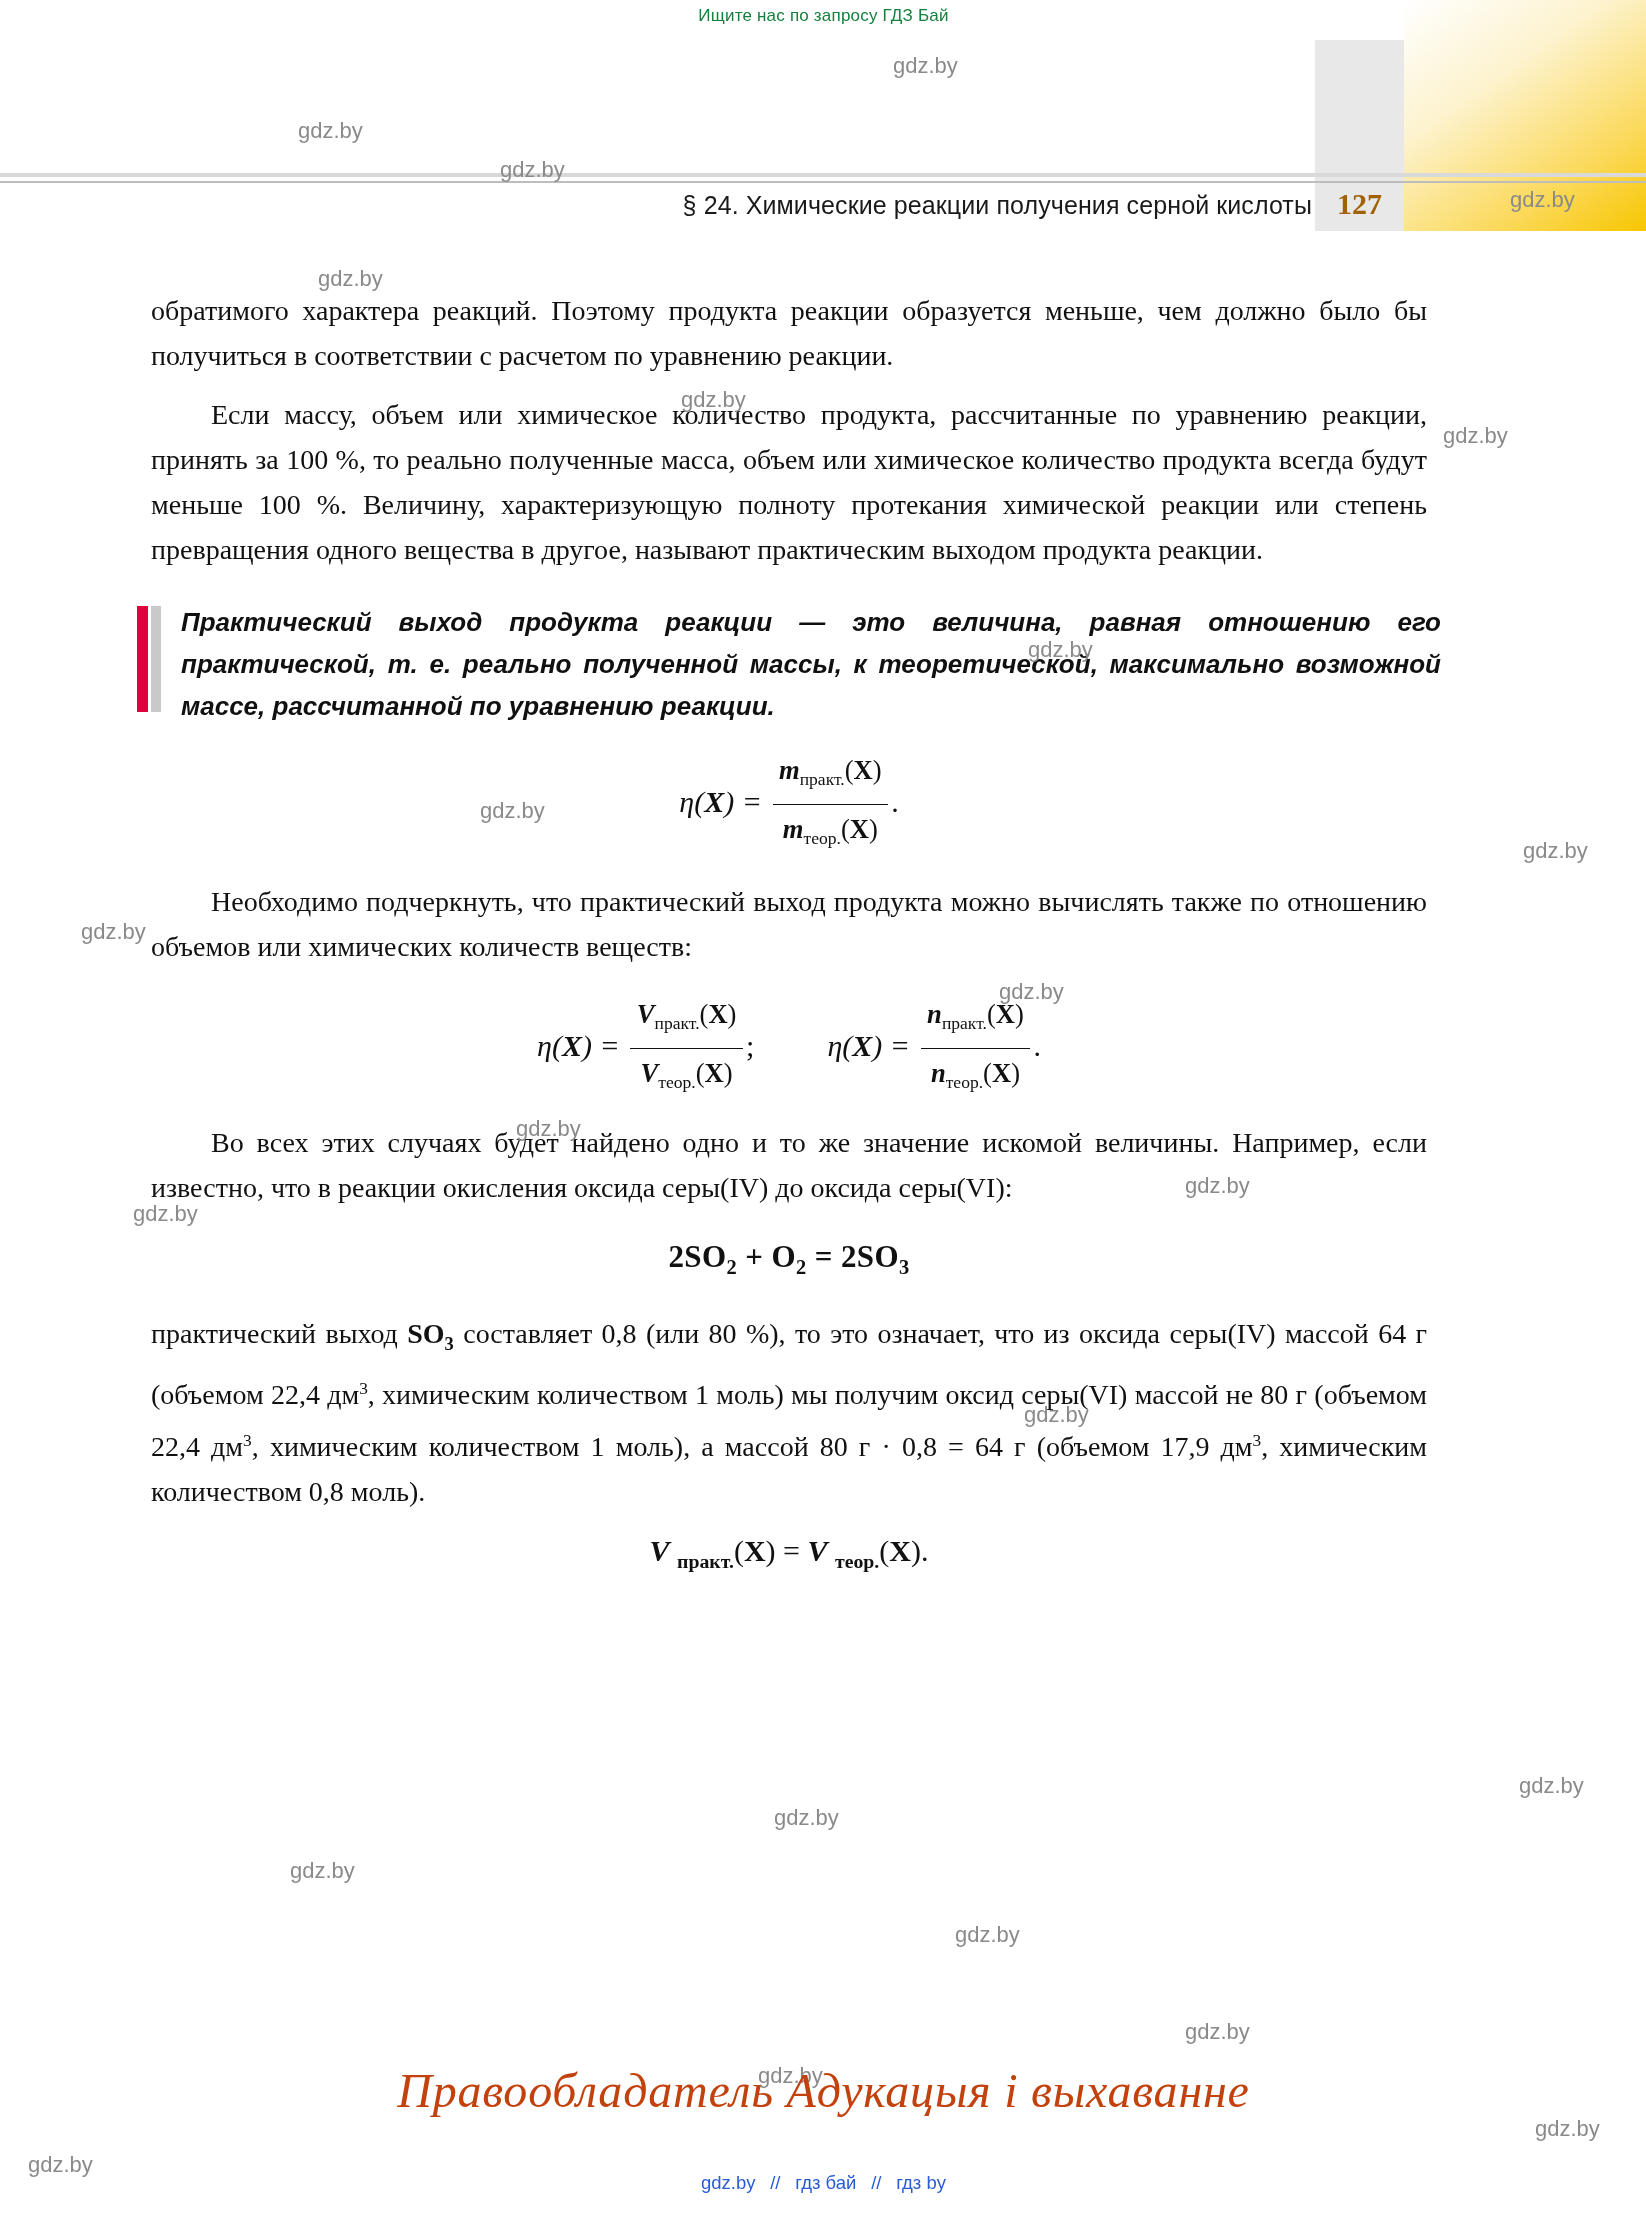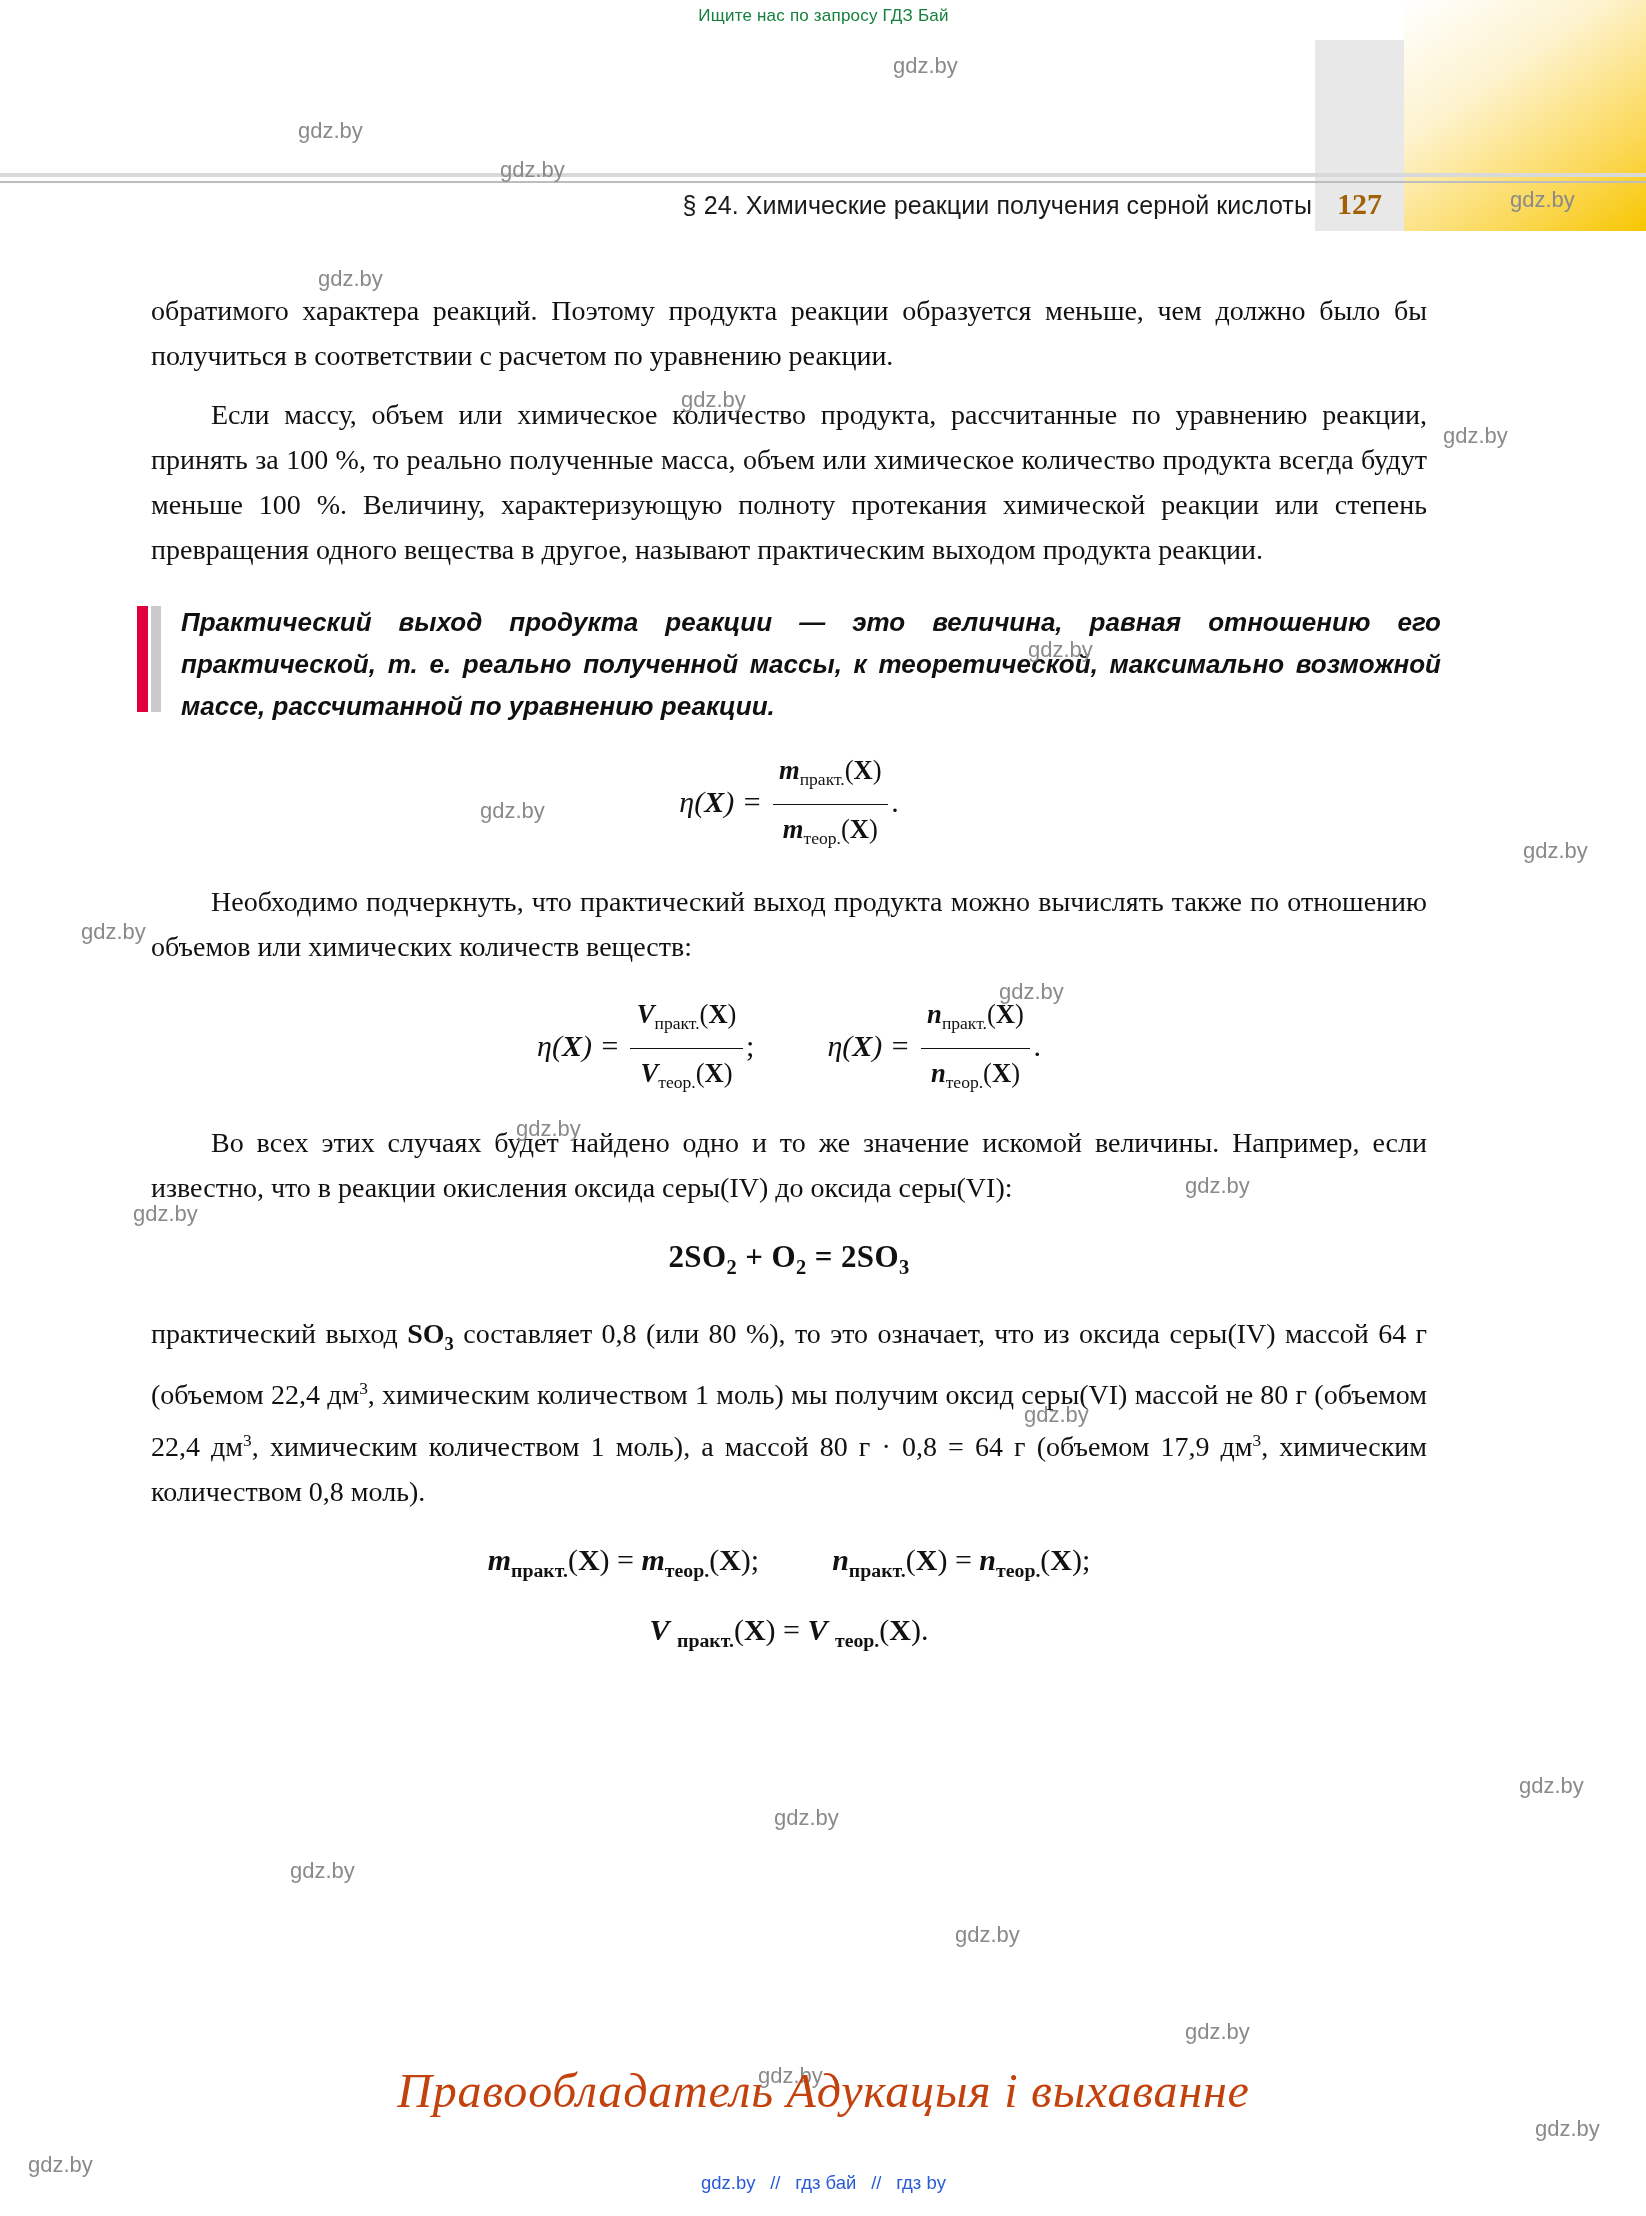--- a/index.html
+++ b/index.html
@@ -277,25 +277,20 @@
 
   <p class="indent">Во всех этих случаях будет найдено одно и то же значение искомой величины. Например, если известно, что в реакции окисления оксида серы(IV) до оксида серы(VI):</p>
 
   <div class="eq-chem">
     2SO<sub>2</sub> + O<sub>2</sub> = 2SO<sub>3</sub>
   </div>
 
   <p>практический выход <span class="b">SO<sub>3</sub></span> составляет 0,8 (или 80 %), то это означает, что из оксида серы(IV) массой 64 г (объемом 22,4 дм<sup>3</sup>, химическим количеством 1 моль) мы получим оксид серы(VI) массой не 80 г (объемом 22,4 дм<sup>3</sup>, химическим количеством 1 моль), а массой 80 г · 0,8 = 64 г (объемом 17,9 дм<sup>3</sup>, химическим количеством 0,8 моль).</p>
 
 
-  <div class="eq-pair">
-    <span><span class="bi">m</span><sub class="b">практ.</sub>(<span class="b">X</span>) = <span class="bi">m</span><sub class="b">теор.</sub>(<span class="b">X</span>);</span>
-    <span class="gap"></span>
-    <span><span class="bi">n</span><sub class="b">практ.</sub>(<span class="b">X</span>) = <span class="bi">n</span><sub class="b">теор.</sub>(<span class="b">X</span>);</span>
-  </div>
   <div class="eq-single">
     <span><span class="bi">V</span> <sub class="b">практ.</sub>(<span class="b">X</span>) = <span class="bi">V</span> <sub class="b">теор.</sub>(<span class="b">X</span>).</span>
   </div>
 
 </div>
 
 <div id="watermark-layer">
     <div class="wm" style="left: 893px; top: 53px;">gdz.by</div>
     <div class="wm" style="left: 298px; top: 118px;">gdz.by</div>
     <div class="wm" style="left: 500px; top: 157px;">gdz.by</div>

